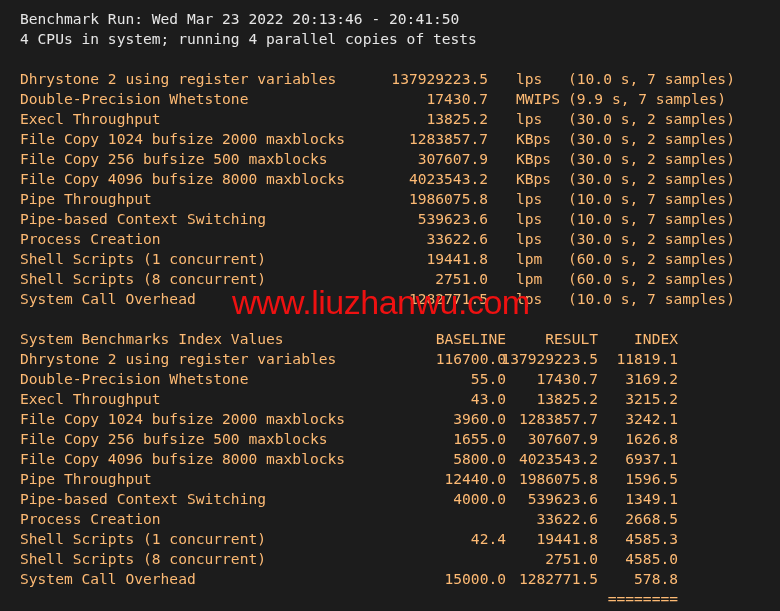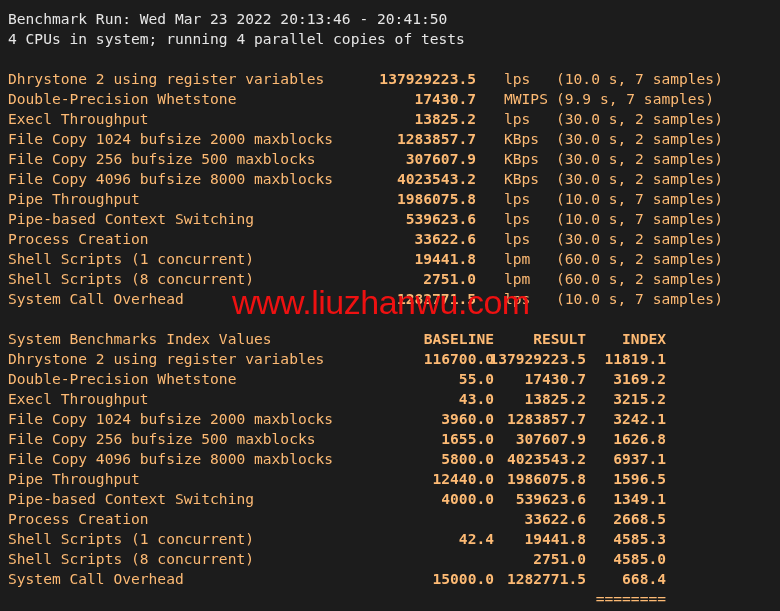--- a/index.html
+++ b/index.html
@@ -12,21 +12,21 @@
     height: 611px;
     overflow: hidden;
     font-family: "DejaVu Sans Mono", "Liberation Mono", monospace;
   }
   #terminal {
     position: relative;
     width: 780px;
     height: 508px;
     background: #1c1c1c;
     box-sizing: border-box;
-    padding: 9px 0 0 8px;
+    padding: 9px 0 0 20px;
   }
   .line {
     height: 20px;
     line-height: 20px;
     font-size: 14.6px;
     color: #e6e6e6;
     white-space: pre;
     letter-spacing: 0px;
   }
   .line.blank {
@@ -43,21 +43,20 @@
   }
   .label {
     position: absolute;
     left: 0;
     top: 0;
   }
   .num {
     position: absolute;
     top: 0;
     text-align: right;
-    font-weight: bold;
   }
   .txt {
     position: absolute;
     top: 0;
     text-align: left;
   }
   
   .c-value  { left: 238px; width: 230px; }
   .c-unit   { left: 472px; width: 70px; margin-left: 24px;  }
   .c-sample { left: 548px; width: 220px; }
@@ -235,21 +234,21 @@
     </div>
     <div class="row">
       <span class="label">Shell Scripts (8 concurrent)</span>
       <span class="num c-result">2751.0</span>
       <span class="num c-index">4585.0</span>
     </div>
     <div class="row">
       <span class="label">System Call Overhead</span>
       <span class="num c-base">15000.0</span>
       <span class="num c-result">1282771.5</span>
-      <span class="num c-index">668.4</span>
+      <span class="num c-index">578.8</span>
     </div>
 
     <div class="row">
       <span class="txt c-sep">========</span>
     </div>
     <div class="row">
       <span class="label">System Benchmarks Index Score</span>
       <span class="num c-score">2994.7</span>
     </div>
   </div>

